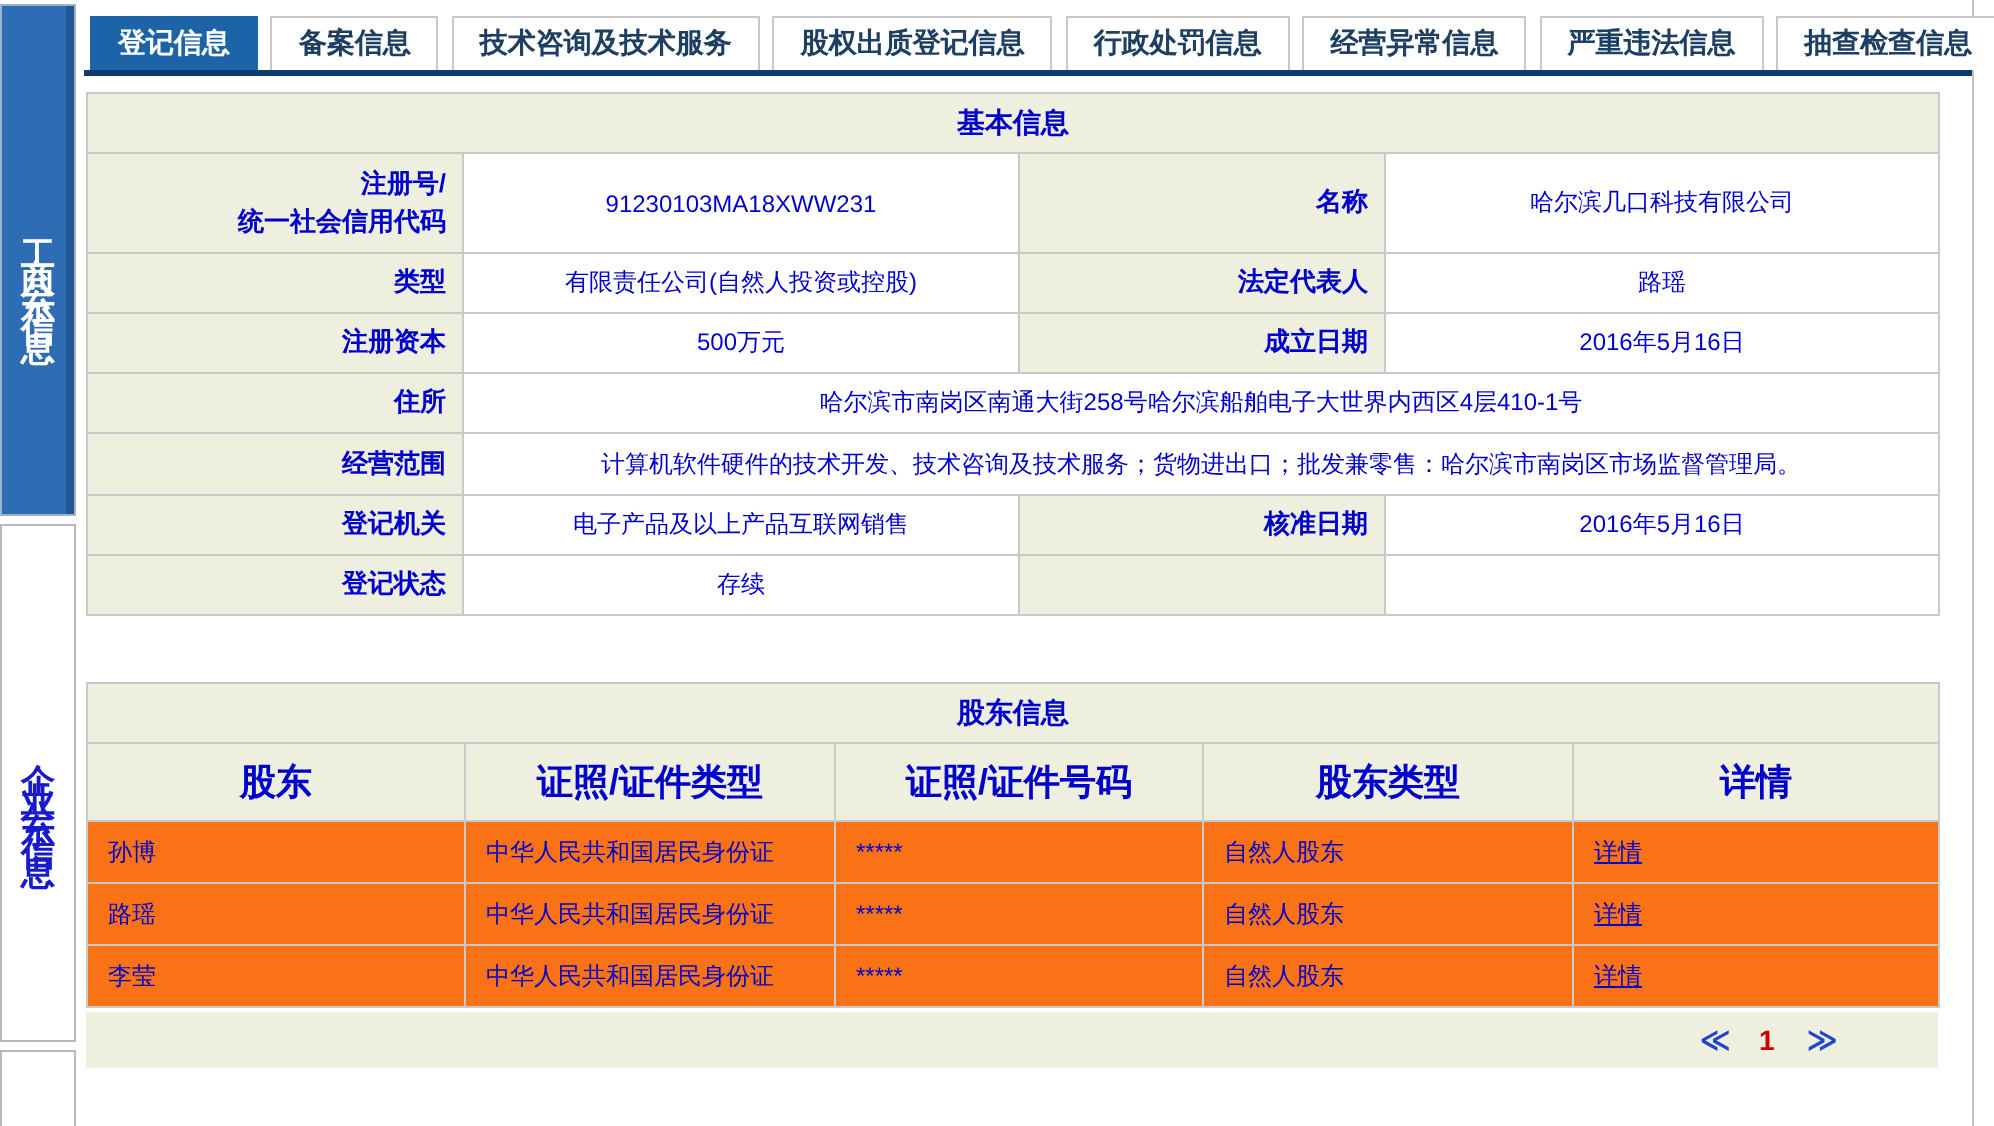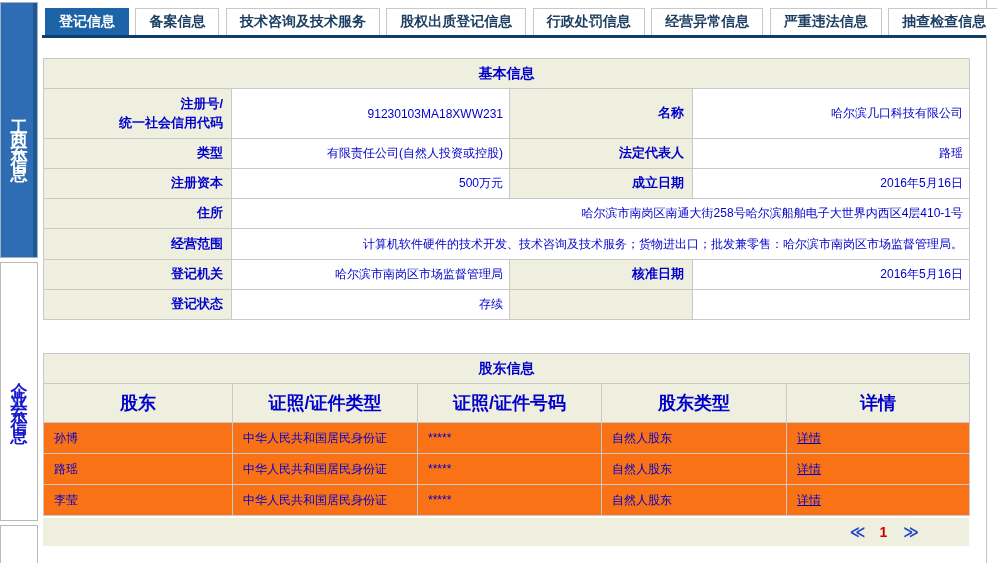--- a/index.html
+++ b/index.html
@@ -29,28 +29,28 @@
   .tabbar { padding:8px 0 0 3px; white-space:nowrap; }
   .tab { display:inline-block; vertical-align:bottom; height:27px; line-height:25px;
          padding:0 13px; margin-right:2px; font-size:14px; font-weight:bold;
          color:#1d3f63; background:#ffffff; border:1px solid #c8c8c8; border-bottom:none;
          cursor:pointer; }
   .tab.active { background:#1d63a8; color:#ffffff; border-color:#1d63a8; }
   .tab-underline { height:3px; background:#0d3c6e; width:100%; }
 
   
   table { border-collapse:collapse; table-layout:fixed; width:926px; margin-left:1px; }
-  .tbl { margin-top:20px; }
+  .tbl { margin-top:8px; }
   .tbl2 { margin-top:33px; }
   td, th { border:1px solid #c9c9c9; font-size:12px; color:#0000cc; overflow:hidden; }
   .tbl-title { background:#efefdf; text-align:center; font-size:14px; font-weight:bold;
                height:30px; color:#0000cc; }
   td.lbl { background:#efefdf; text-align:right; font-weight:bold; font-size:13px;
            padding:4px 8px 4px 4px; white-space:pre-line; line-height:1.45; }
-  td.val { background:#ffffff; text-align:right; padding:4px 6px; }
+  td.val { background:#ffffff; text-align:center; padding:4px 6px; }
   .r30 { height:30px; } .r31 { height:31px; } .r50 { height:50px; }
   th.colhead { background:#efefdf; text-align:center; font-weight:bold; font-size:18px; height:39px; }
   td.cell { background:#f97316; padding:4px 10px; }
   a.detail-link { color:#0000cc; text-decoration:underline; cursor:pointer; }
 
   
   .pager { width:926px; margin-left:1px; margin-top:2px; height:28px; background:#efefdf;
            display:flex; align-items:center; justify-content:flex-end; padding-right:52px; }
   .pager .arrow { color:#2244cc; font-size:15px; font-weight:bold; cursor:pointer; letter-spacing:-2px; }
   .pager .pg { color:#cc0000; font-size:14px; font-weight:bold; margin:0 16px; }
@@ -117,21 +117,21 @@
       <tr class="r30">
         <td class="lbl">住所</td>
         <td class="val" colspan="3">哈尔滨市南岗区南通大街258号哈尔滨船舶电子大世界内西区4层410-1号</td>
       </tr>
       <tr class="r31">
         <td class="lbl">经营范围</td>
         <td class="val" colspan="3">计算机软件硬件的技术开发、技术咨询及技术服务；货物进出口；批发兼零售：哈尔滨市南岗区市场监督管理局。</td>
       </tr>
       <tr class="r30">
         <td class="lbl">登记机关</td>
-        <td class="val">哈尔滨市南岗区市场监督管理局</td>
+        <td class="val">电子产品及以上产品互联网销售</td>
         <td class="lbl">核准日期</td>
         <td class="val">2016年5月16日</td>
       </tr>
       <tr class="r30">
         <td class="lbl">登记状态</td>
         <td class="val">存续</td>
         <td class="lbl"></td>
         <td class="val"></td>
       </tr>
     </tbody>

